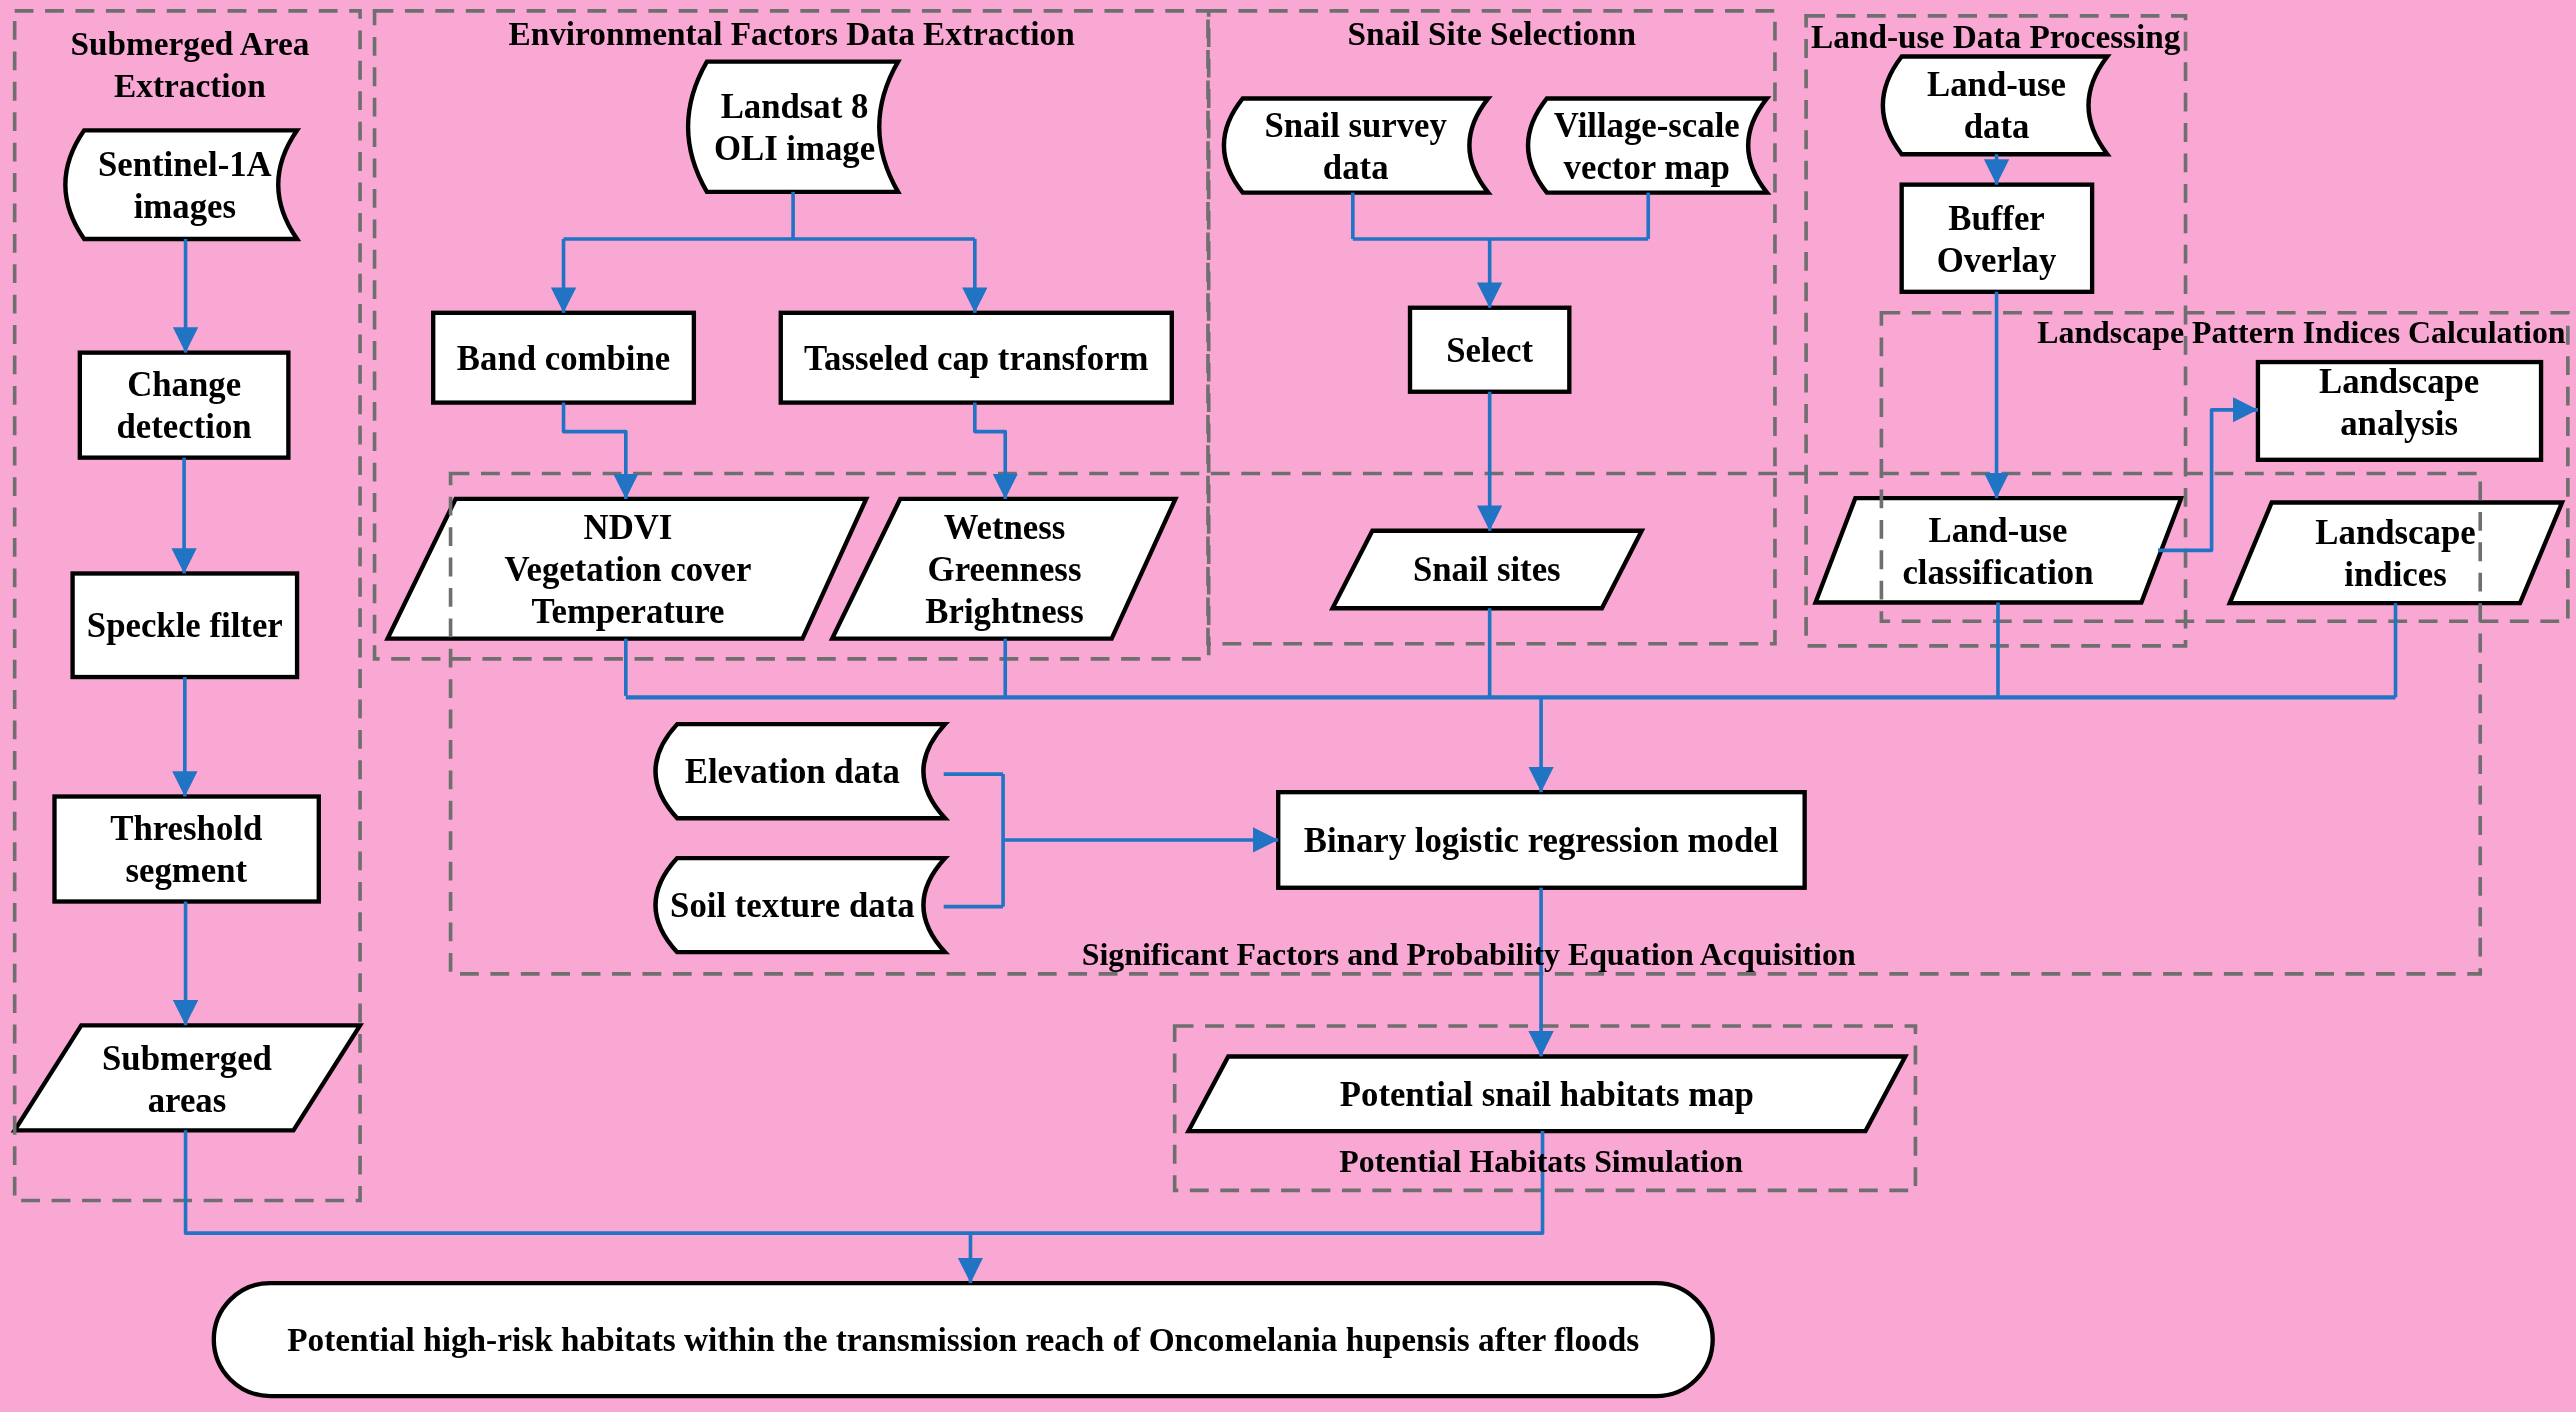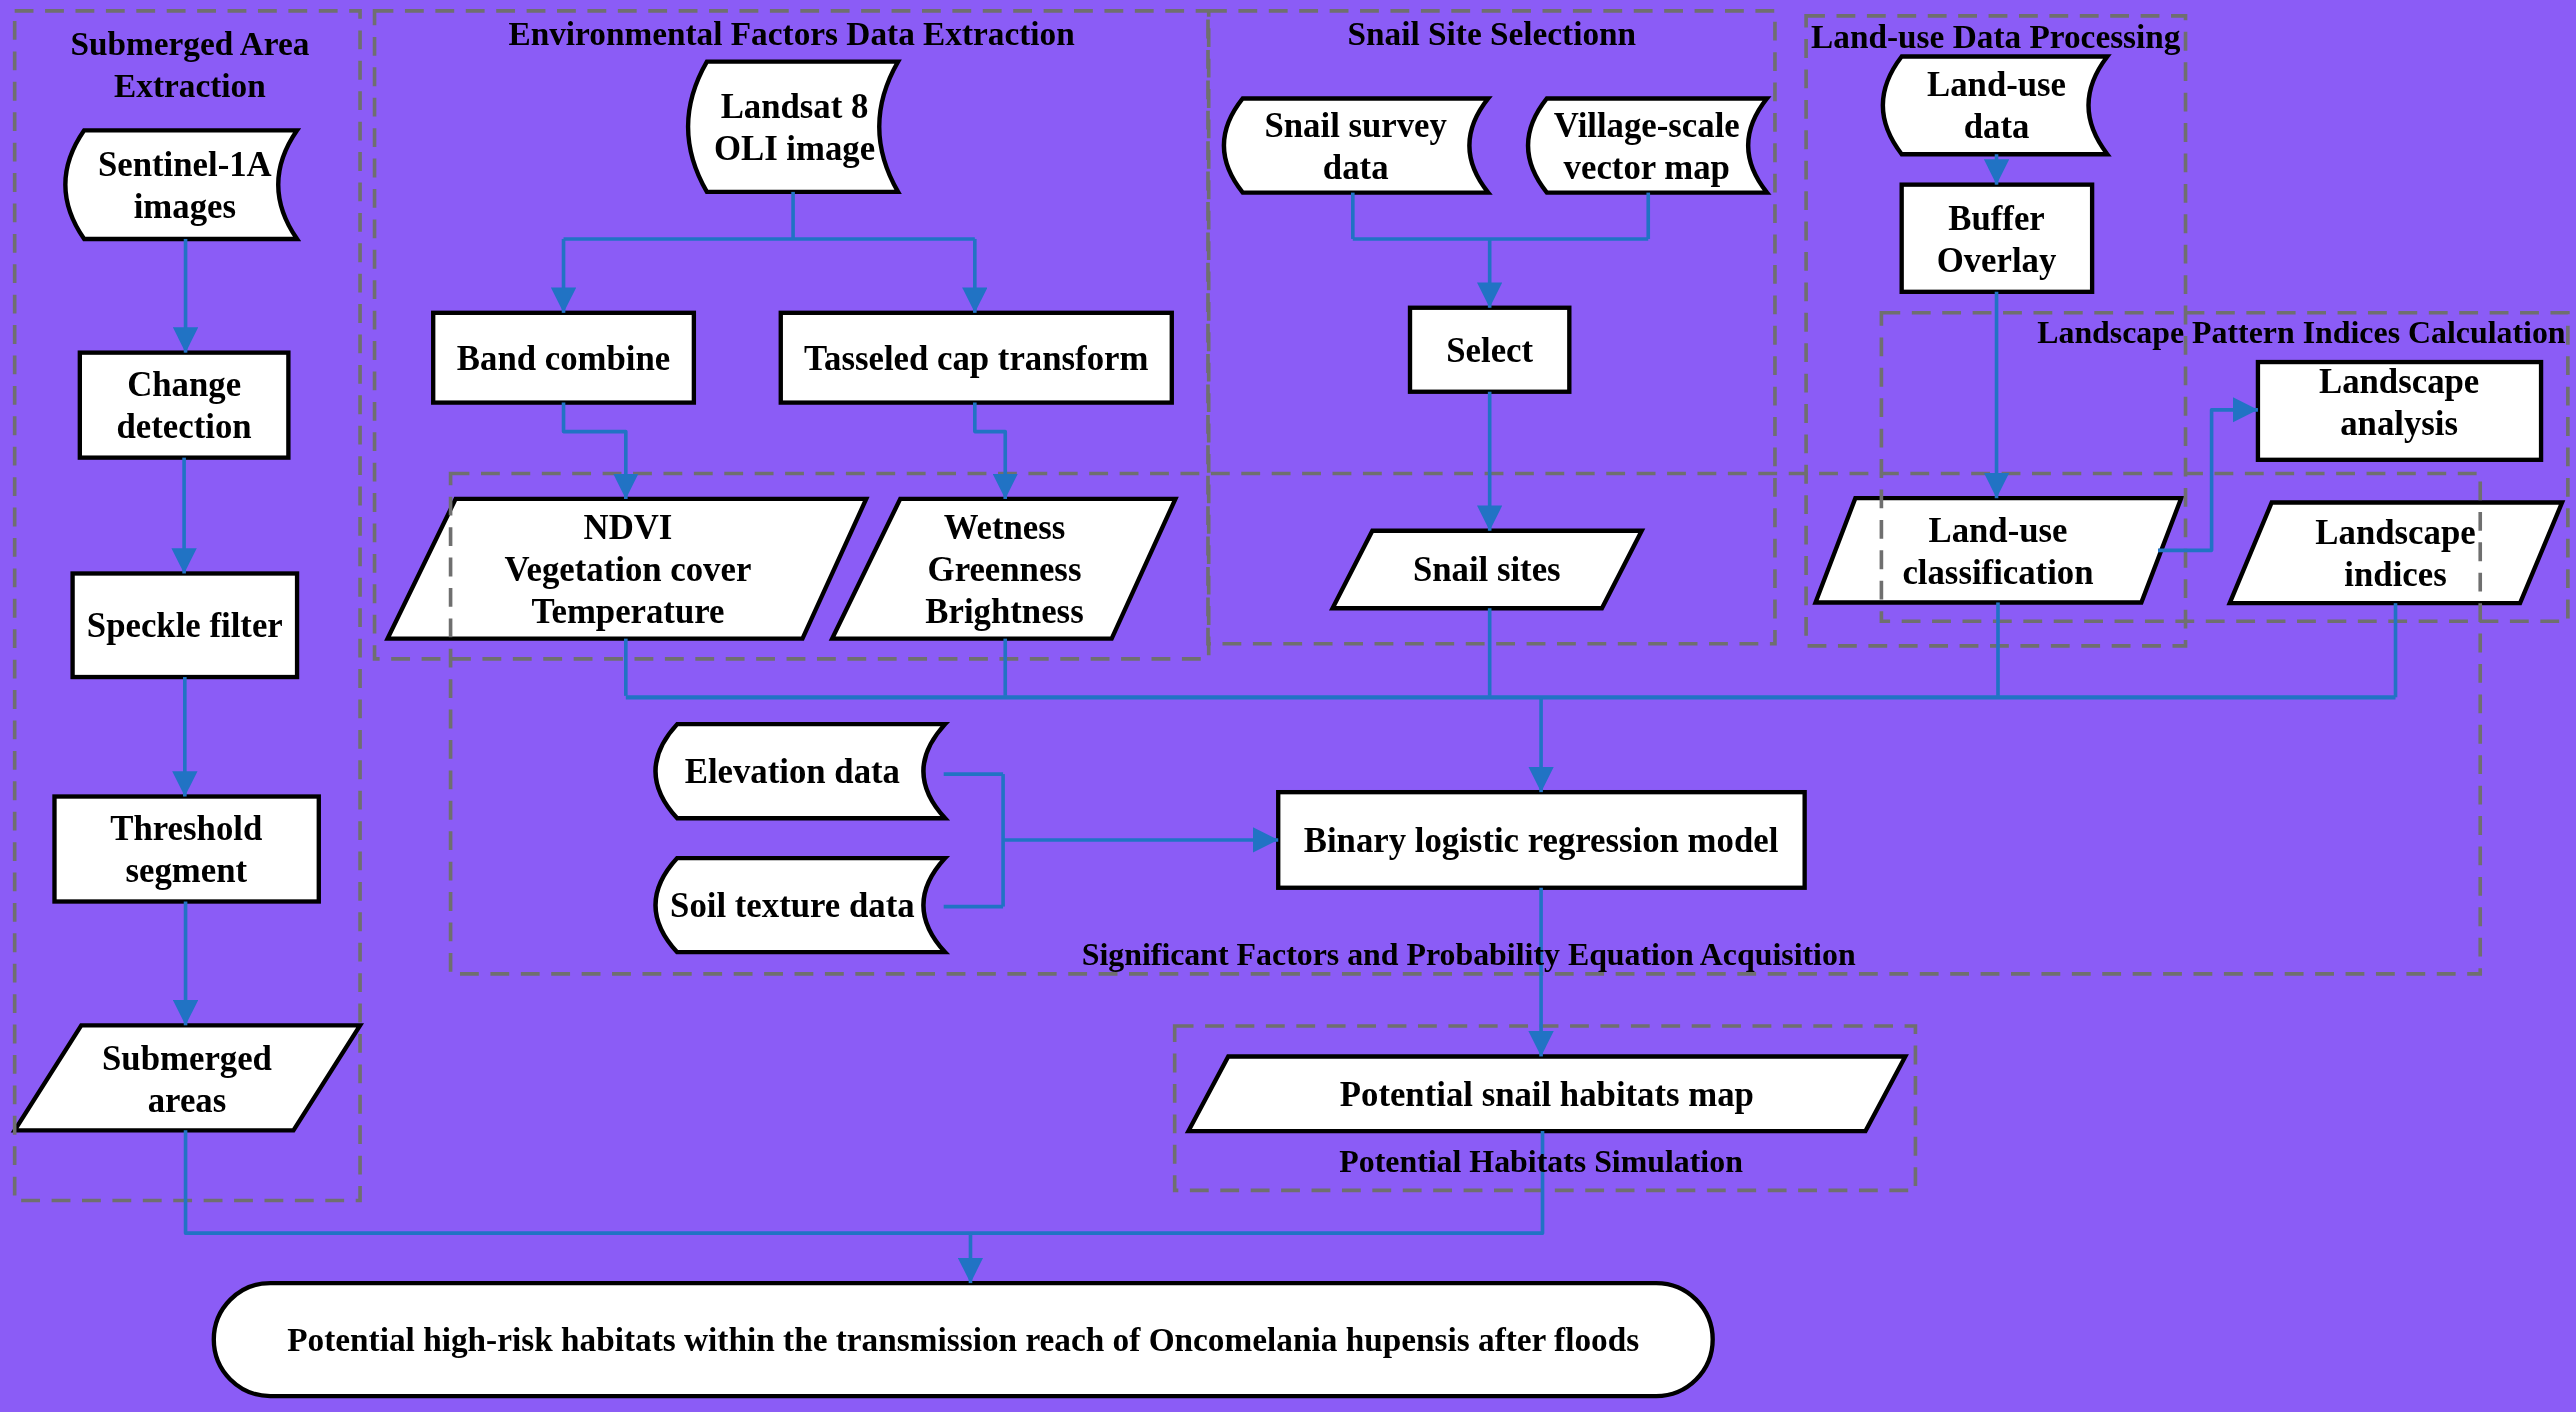--- a/index.html
+++ b/index.html
@@ -1,16 +1,16 @@
 <!DOCTYPE html>
 <html style="font-size:11.6px"><head>
 <meta charset="utf-8">
 <style>
   html,body{margin:0;padding:0;background:#ffffff;}
-  .stage{width:2576px;height:1412px;position:relative;background:#8b5cf6;}
+  .stage{width:2576px;height:1412px;position:relative;background:#f9a8d4;}
   svg{display:block;}
   .shape{fill:#ffffff;stroke:#000000;stroke-width:6;}
   .dashbox{fill:none;stroke:#6f6f6f;stroke-width:5;stroke-dasharray:26 16;}
   .conn{fill:none;stroke:#2173c4;stroke-width:5;stroke-linejoin:round;}
   .conn-thick{fill:none;stroke:#2173c4;stroke-width:6;stroke-linejoin:round;}
   .node-text{font-family:"Liberation Serif","DejaVu Serif",serif;font-weight:bold;
              font-size:48px;fill:#000000;text-anchor:middle;}
   .title-text{font-family:"Liberation Serif","DejaVu Serif",serif;font-weight:bold;
              font-size:46px;fill:#000000;text-anchor:middle;}
   .title-small{font-family:"Liberation Serif","DejaVu Serif",serif;font-weight:bold;

